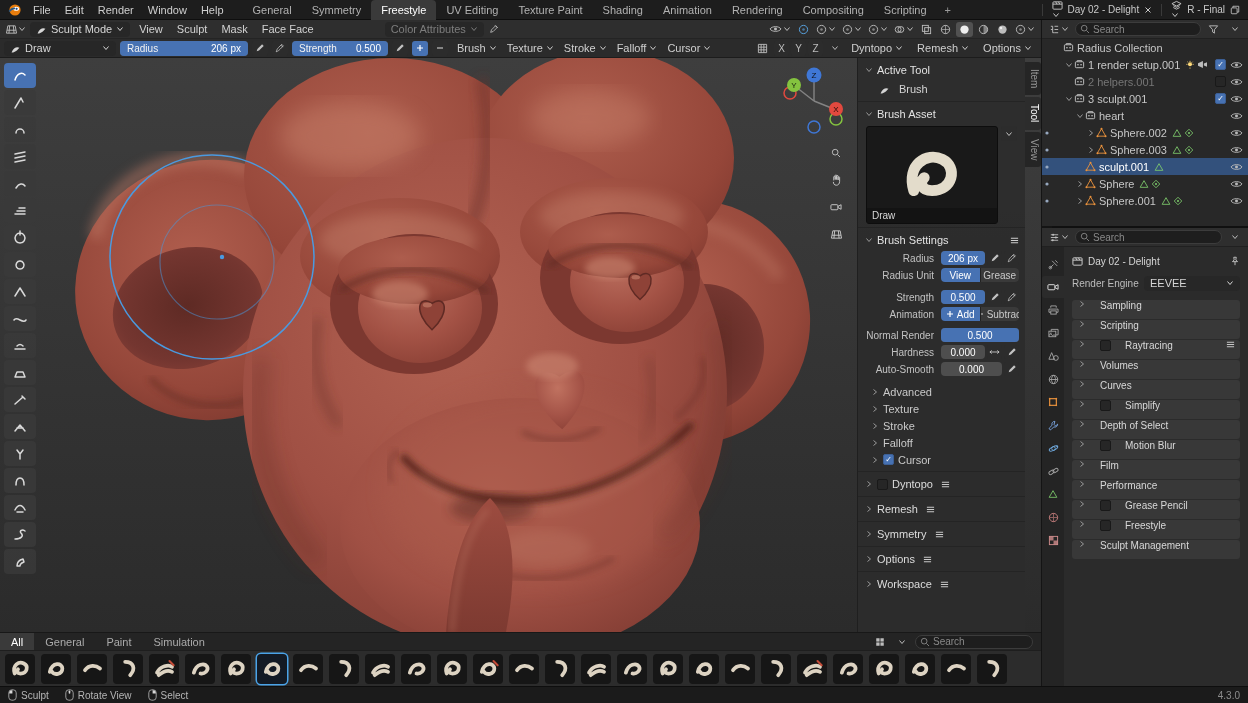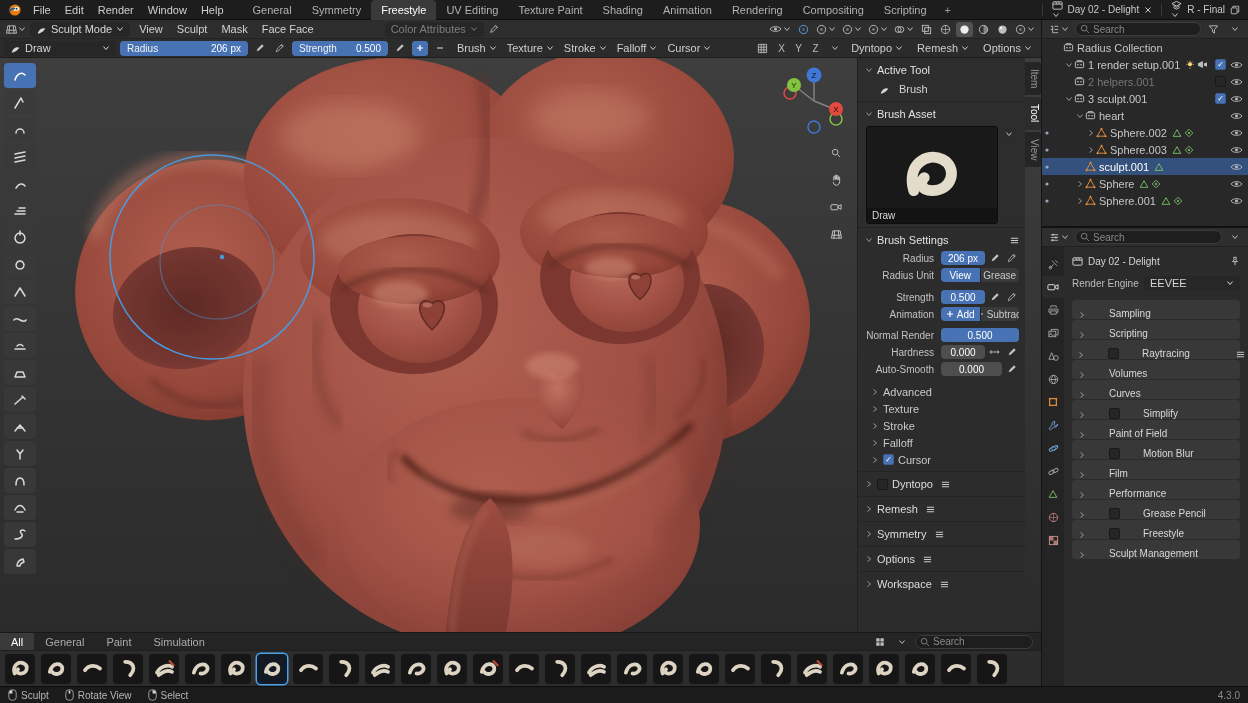--- a/index.html
+++ b/index.html
@@ -85,21 +85,21 @@
 .oname{margin-left:3px;white-space:nowrap;overflow:hidden;margin-right:3px}
 .oeye{color:#b9b9b9;margin-left:4px;display:inline-flex}
 #props-body{display:flex;height:439px}
 #ptab-col{width:22px;background:#242424;display:flex;flex-direction:column;align-items:stretch;padding-top:6px;gap:1px}
 .ptab{height:22px;display:flex;align-items:center;justify-content:center;color:#a5a5a5;border-radius:3px 0 0 3px}
 .ptab.on{background:#2b2b2b;color:#e6e6e6}
 #pcontent{flex:1;overflow:hidden;padding-top:4px}
 .prow-scene{display:flex;align-items:center;gap:5px;height:20px;padding:0 8px;color:#d6d6d6}
 .prow-engine{display:flex;align-items:center;height:20px;padding:0 8px;margin-top:2px}
 .prow-engine .lbl{color:#bdbdbd;flex:1}
-.psec{height:19px;background:#383838;border-radius:3px;margin:1px 8px 0;display:flex;align-items:flex-end;gap:23px;padding:0 5px;color:#d8d8d8}
+.psec{height:19px;background:#383838;border-radius:3px;margin:1px 8px 0;display:flex;align-items:flex-start;gap:14px;padding:0 5px;color:#d8d8d8}
 
 #shelf-tabs-row{position:absolute;left:0;top:632px;width:1041px;height:18px;background:#242424;display:flex;align-items:center;border-top:1px solid #181818}
 .shtab{padding:0 11px;height:18px;display:flex;align-items:center;color:#ababab}
 .shtab.on{background:#3a3a3a;color:#fff}
 #shelf-right{margin-left:auto;display:flex;align-items:center;gap:5px;padding-right:8px}
 #shelf-brushes{position:absolute;left:0;top:650px;width:1041px;height:36px;background:#2c2c2c;display:flex;align-items:center;gap:6px;padding:0 5px;border-top:1px solid #1e1e1e}
 .btile{width:30px;height:30px;border-radius:4px;background:#161616;display:flex;align-items:center;justify-content:center;flex:none}
 .btile.sel{box-shadow:0 0 0 1.5px #4aa3e8;background:#131a24}
 
 #statusbar{position:absolute;left:0;top:686px;width:1248px;height:17px;background:#1b1b1b;border-top:1px solid #0e0e0e;display:flex;align-items:center;padding:0 8px}
@@ -1521,21 +1521,21 @@
               <span class="chk"></span>
               <span class="f10">Simplify</span>
               <span style="flex:1"></span>
             </div>
             <div class="psec">
               <span class="arr">
                 <svg width="8" height="8" viewBox="0 0 8 8">
                   <path d="M2.5 1.5 5.5 4 2.5 6.5" fill="none" stroke="currentColor"></path>
                 </svg>
               </span>
-              <span class="f10">Paint of Field</span>
+              <span class="f10">Depth of Select</span>
               <span style="flex:1"></span>
             </div>
             <div class="psec">
               <span class="arr">
                 <svg width="8" height="8" viewBox="0 0 8 8">
                   <path d="M2.5 1.5 5.5 4 2.5 6.5" fill="none" stroke="currentColor"></path>
                 </svg>
               </span>
               <span class="chk"></span>
               <span class="f10">Motion Blur</span>

